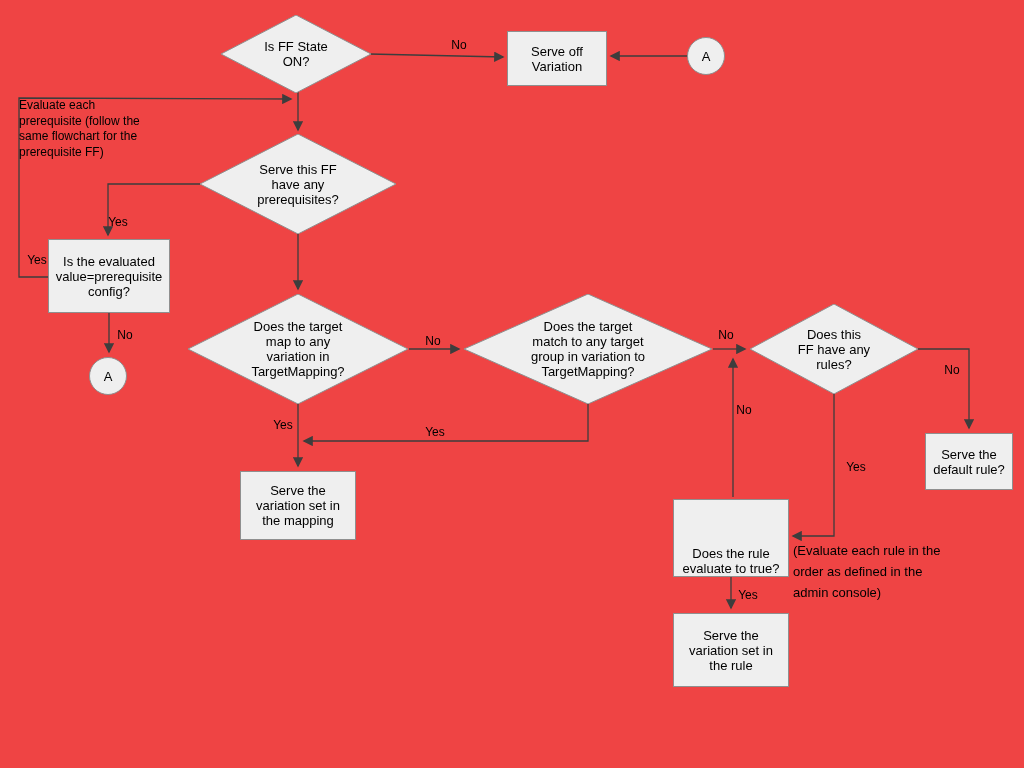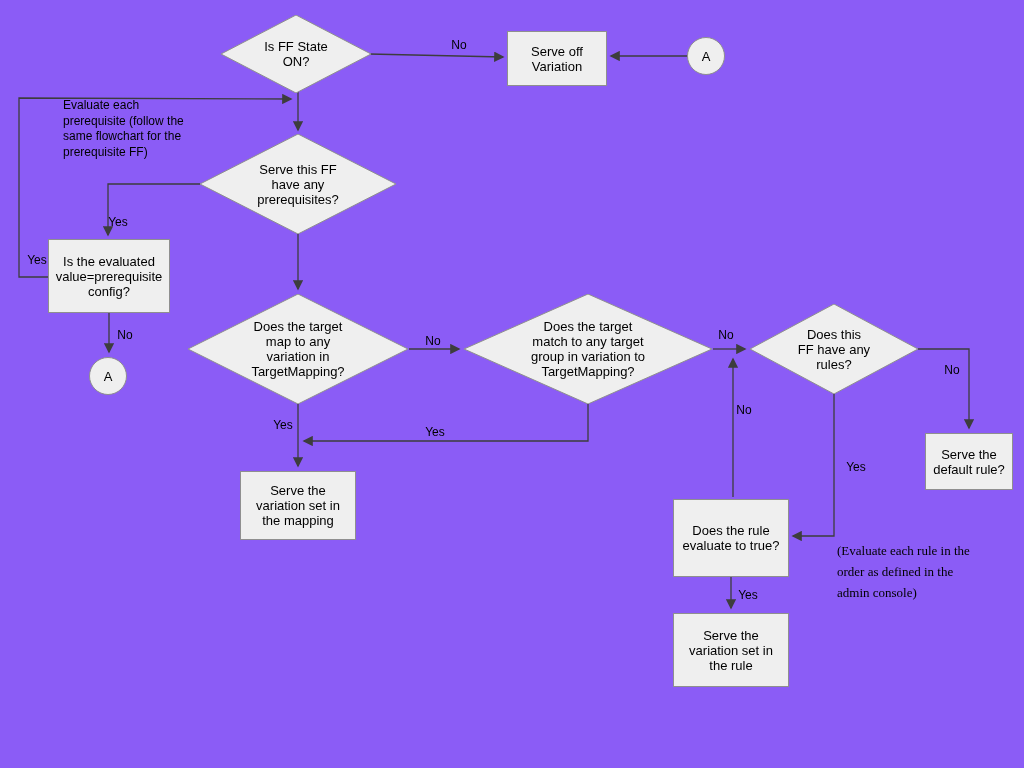--- a/index.html
+++ b/index.html
@@ -4,32 +4,32 @@
 <style>
   :root{
     --node-fill:#efefef;
     --node-border:#8f8f8f;
     --line:#3d3d3d;
     --text:#000000;
   }
   html,body{margin:0;padding:0;background:#ffffff;}
   body{font-family:"Liberation Sans", sans-serif;color:var(--text);}
   .canvas{
-    position:relative;width:1024px;height:768px;background:#8b5cf6;overflow:hidden;
+    position:relative;width:1024px;height:768px;background:#ef4444;overflow:hidden;
   }
   .edges{position:absolute;left:0;top:0;width:1024px;height:768px;}
   .edges path{stroke:var(--line);stroke-width:1.3;fill:none;}
   #arw path{fill:var(--line);stroke:none;}
   .node{position:absolute;display:flex;align-items:center;justify-content:center;text-align:center;}
   .node .shape{position:absolute;left:0;top:0;width:100%;height:100%;}
   .node .shape polygon{fill:var(--node-fill);stroke:var(--node-border);stroke-width:1;}
   .nlabel{position:relative;z-index:2;white-space:pre-line;font-size:13px;line-height:15px;}
   .box{background:var(--node-fill);border:1px solid var(--node-border);box-sizing:border-box;}
   .circle{background:var(--node-fill);border:1px solid var(--node-border);border-radius:50%;box-sizing:border-box;}
-  .note{position:absolute;white-space:pre-line;text-align:left;padding-left:44px;}
+  .note{position:absolute;white-space:pre-line;text-align:left;}
   .note.small{font-size:12px;line-height:15.5px;}
   .note.wide{font-size:13px;line-height:21px;}
   .elabel{position:absolute;transform:translate(-50%,-50%);font-size:12px;line-height:14px;z-index:3;}
 </style>
 </head>
 <body>
 
 <div class="canvas">
 
   <svg class="edges" xmlns="http://www.w3.org/2000/svg">
@@ -111,21 +111,21 @@
 value=prerequisite
 config?</div>
   </div>
 
   <div class="node box" style="left:240px;top:471px;width:116px;height:69px;">
     <div class="nlabel">Serve the
 variation set in
 the mapping</div>
   </div>
 
-  <div class="node box" style="left:673px;top:499px;width:116px;height:78px;">
+  <div class="node box" style="left:673px;top:499px;width:116px;height:78px;align-items:flex-end;">
     <div class="nlabel">Does the rule
 evaluate to true?</div>
   </div>
 
   <div class="node box" style="left:673px;top:613px;width:116px;height:74px;">
     <div class="nlabel">Serve the
 variation set in
 the rule</div>
   </div>
 
@@ -139,21 +139,21 @@
   </div>
 
   <div class="node circle" style="left:89px;top:357px;width:38px;height:38px;">
     <div class="nlabel">A</div>
   </div>
 
   <div class="note small" style="left:19px;top:98px;width:130px;">Evaluate each
 prerequisite (follow the
 same flowchart for the
 prerequisite FF)</div>
-  <div class="note wide" style="left:793px;top:540px;width:160px;font-family:Liberation Serif, serif;">(Evaluate each rule in the
+  <div class="note wide" style="left:793px;top:540px;width:160px;">(Evaluate each rule in the
 order as defined in the
 admin console)</div>
 
   <span class="elabel" style="left:459px;top:45px;">No</span>
   <span class="elabel" style="left:118px;top:222px;">Yes</span>
   <span class="elabel" style="left:37px;top:260px;">Yes</span>
   <span class="elabel" style="left:125px;top:335px;">No</span>
   <span class="elabel" style="left:433px;top:341px;">No</span>
   <span class="elabel" style="left:726px;top:335px;">No</span>
   <span class="elabel" style="left:952px;top:370px;">No</span>

